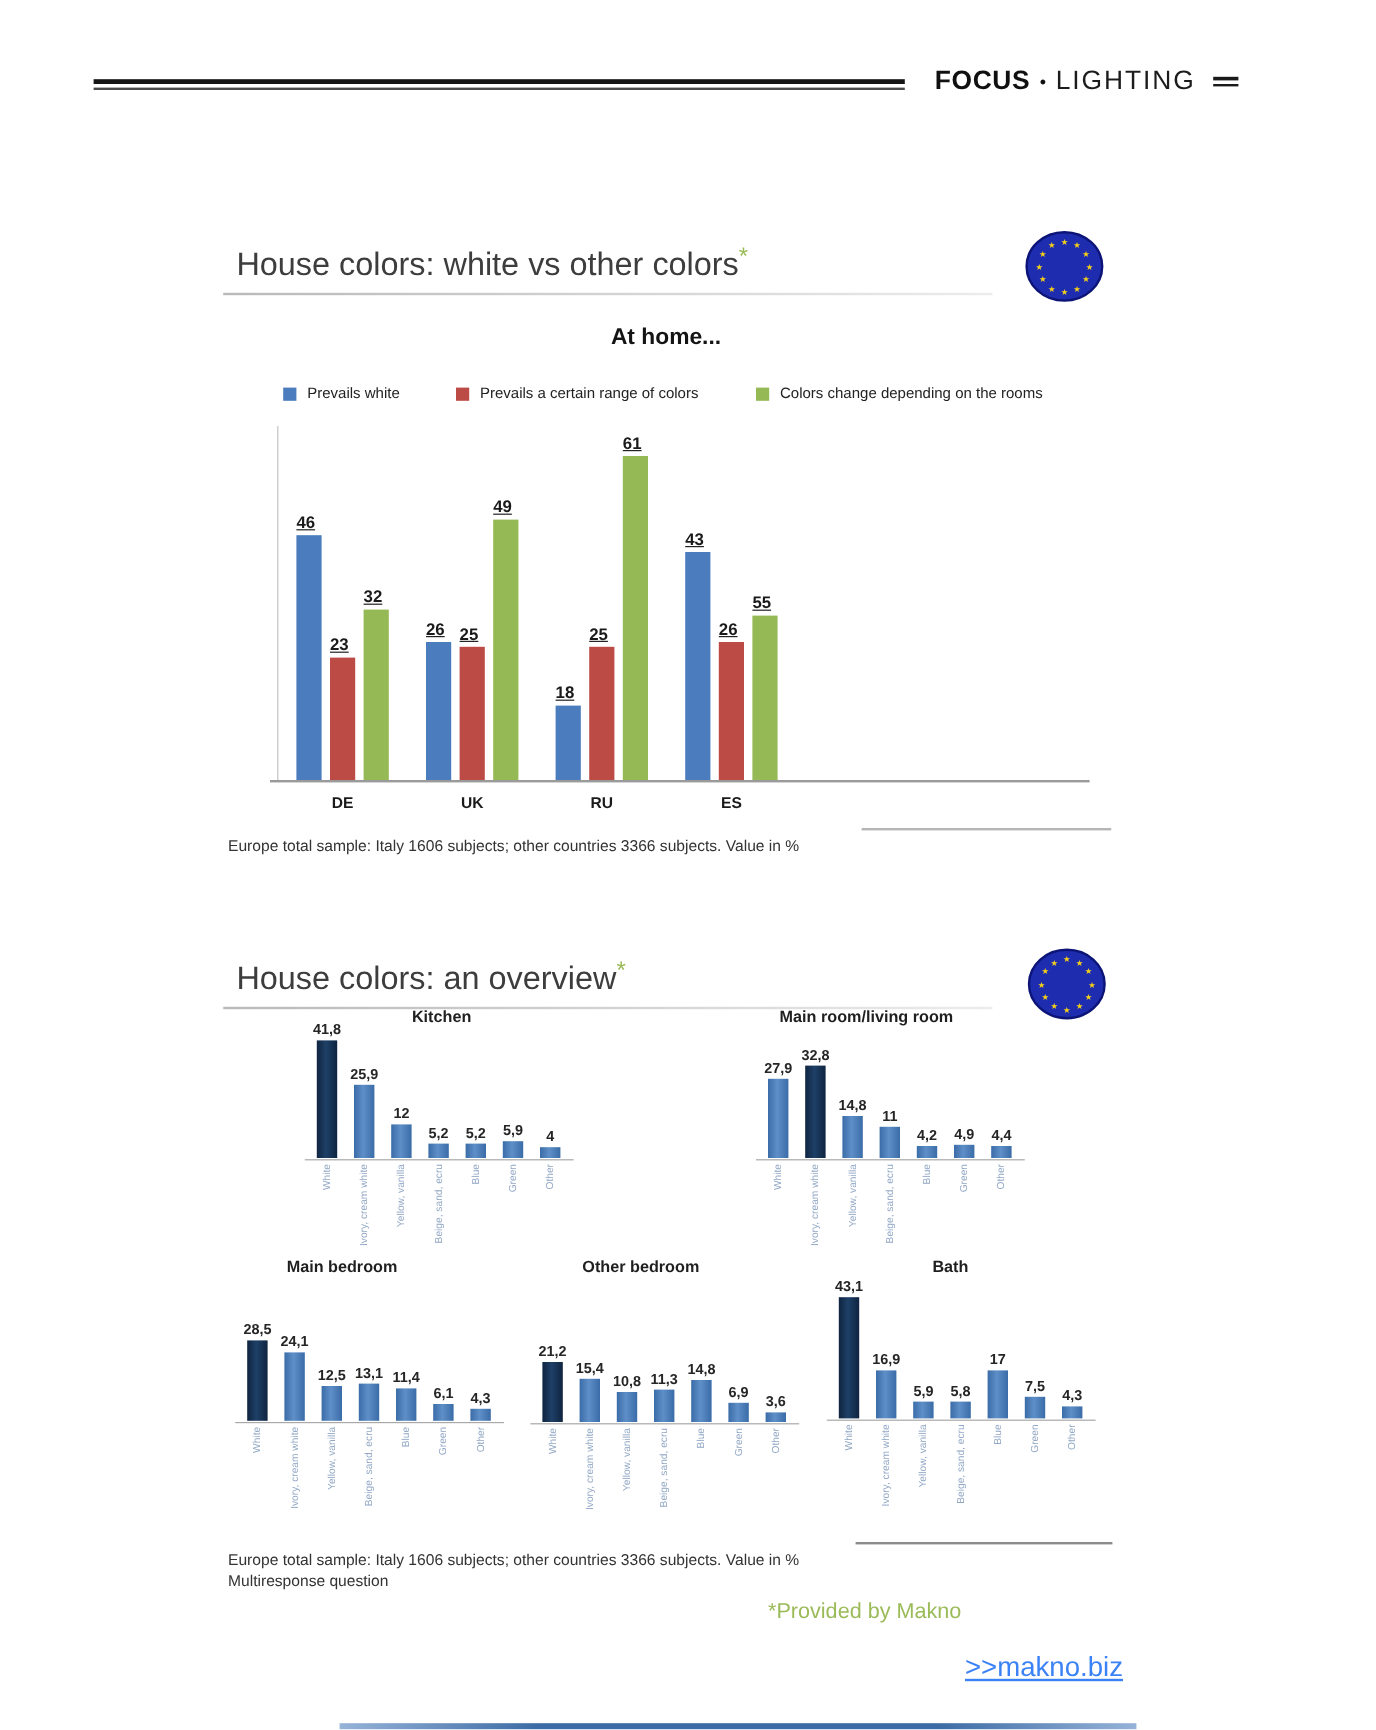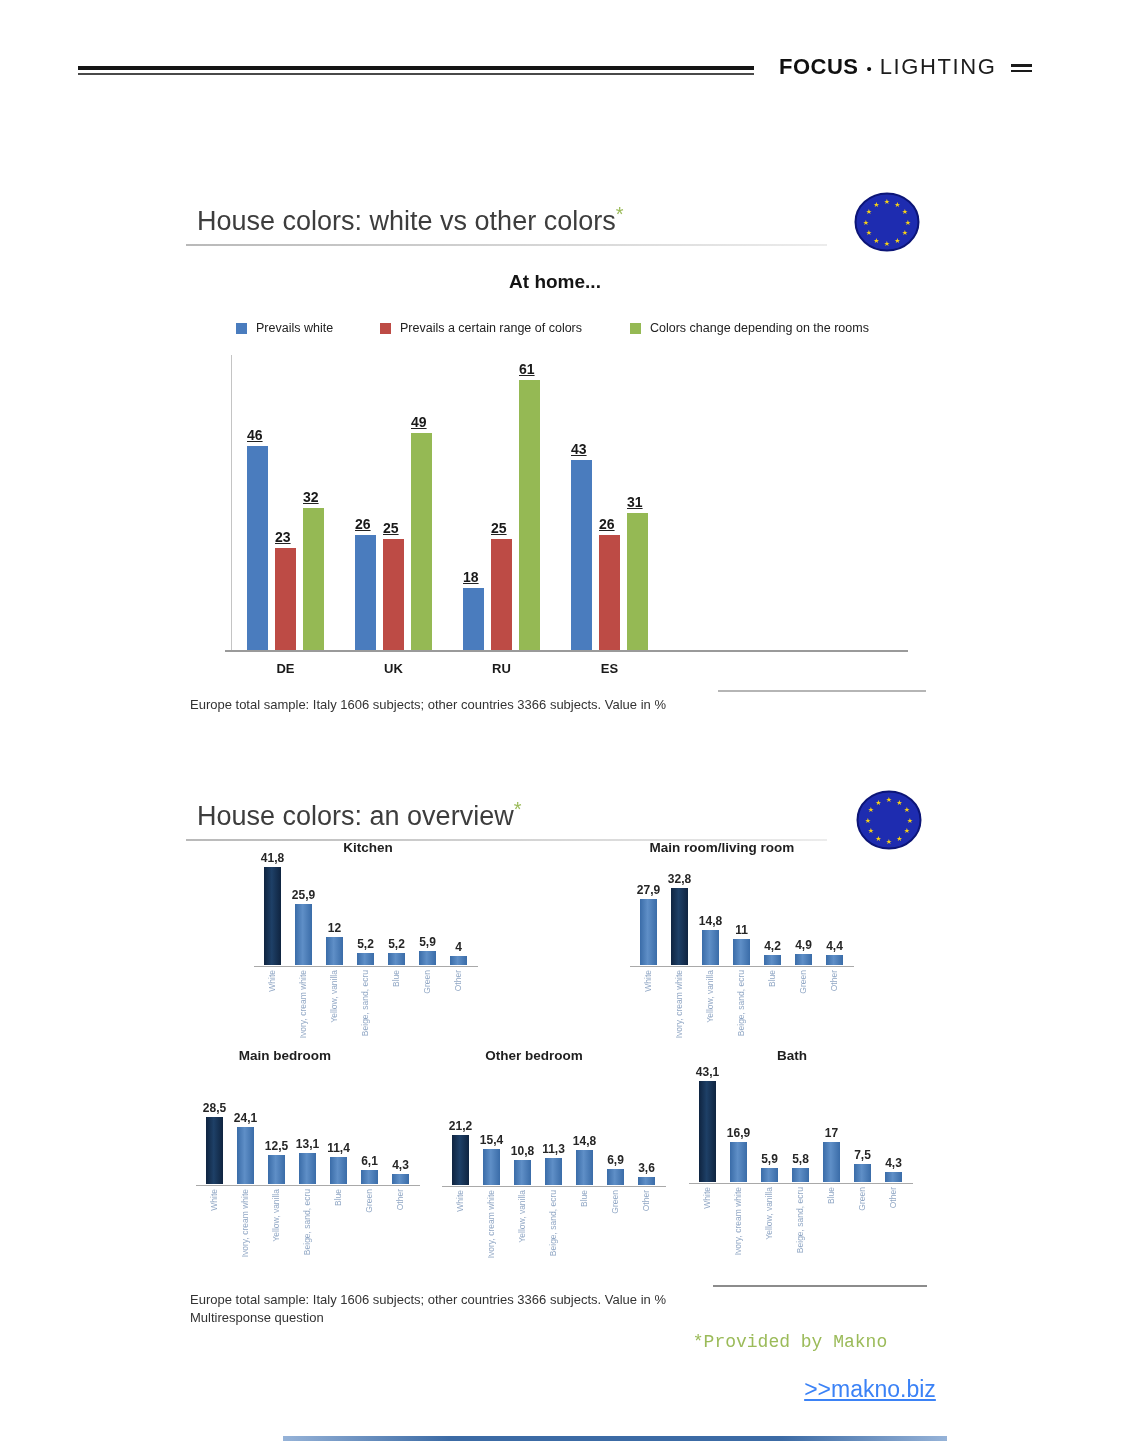--- a/index.html
+++ b/index.html
@@ -52,22 +52,22 @@
   .m-val{font-weight:700;font-size:12px;color:#262626;margin-bottom:2px;white-space:nowrap;}
   .m-rect{width:17px;background:linear-gradient(90deg,#3a6ca8,#5f8fc7 45%,#3a6ca8);}
   .m-rect.dark{background:linear-gradient(90deg,#0f2440,#1e4067 45%,#0f2440);}
   .mini-base{position:absolute;width:224px;height:1px;background:#a9a9a9;}
   .mini-labels{position:absolute;display:flex;gap:14px;align-items:flex-start;}
   .m-cat{width:17px;writing-mode:vertical-rl;transform:rotate(180deg);
          font-size:8.5px;line-height:17px;color:#7d97ba;filter:blur(.5px);
          white-space:nowrap;opacity:.85;}
 
   
-  .provided{position:absolute;left:640px;top:1332px;width:300px;text-align:center;
-            font-size:18px;color:#9bbb59;font-family:Liberation Mono, monospace;}
+  .provided{position:absolute;left:640px;top:1332px;width:300px;text-align:left;
+            font-size:18px;color:#9bbb59;}
   .biz{position:absolute;left:720px;top:1376px;width:300px;text-align:center;
        font-size:23px;color:#1b1b1b;}
   .biz a{color:#3b82f6;text-decoration:underline;}
   .bottom-bar{position:absolute;left:283px;top:1436px;width:664px;height:5px;
               background:linear-gradient(90deg,#96b3d8,#3c6ba5 25%,#3c6ba5 75%,#96b3d8);}
 </style>
 </head>
 <body>
 
 <div class="page">
@@ -178,21 +178,21 @@
         <div class="c1-bars">
           <div class="c1-col">
             <div class="c1-val">43</div>
             <div class="c1-rect" style="height: 190.49px; background: rgb(74, 124, 190);"></div>
           </div>
           <div class="c1-col">
             <div class="c1-val">26</div>
             <div class="c1-rect" style="height: 115.18px; background: rgb(189, 75, 69);"></div>
           </div>
           <div class="c1-col">
-            <div class="c1-val">31</div>
+            <div class="c1-val">55</div>
             <div class="c1-rect" style="height: 137.33px; background: rgb(149, 185, 84);"></div>
           </div>
         </div>
         <div class="c1-cat">ES</div>
       </div>
     </div>
   <div class="axis-x"></div>
 
   <div class="fnote" style="top:697px">Europe total sample: Italy 1606 subjects; other countries 3366 subjects. Value in %</div>
   <div class="gline" style="left:718px;top:690px;width:208px;background:#b5b5b5"></div>

